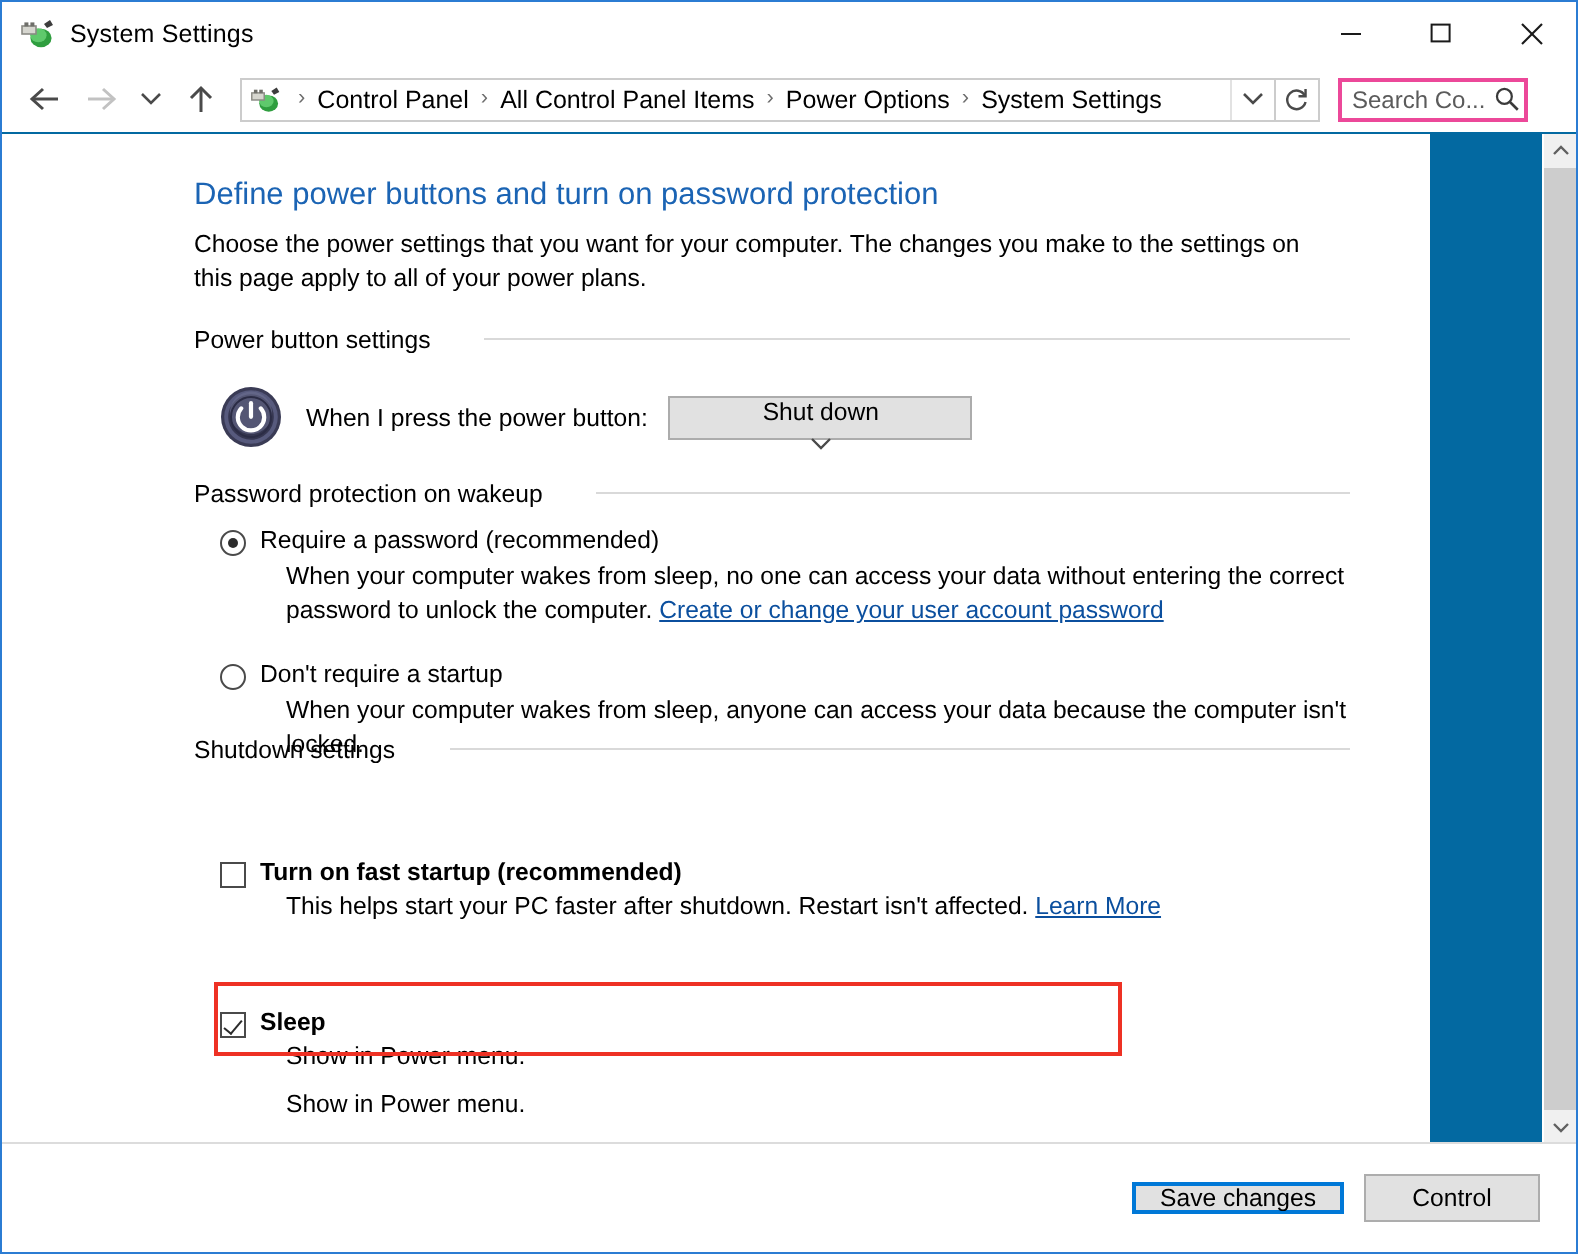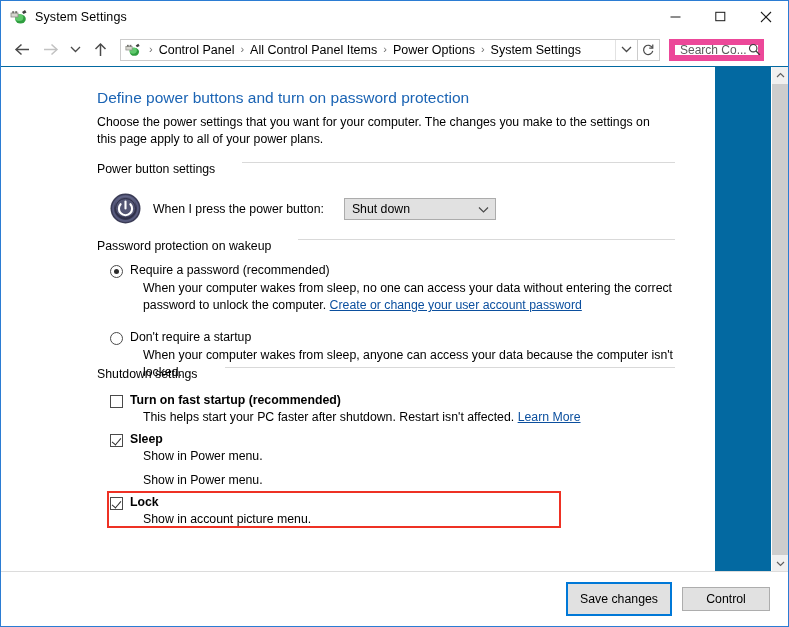--- a/index.html
+++ b/index.html
@@ -98,21 +98,21 @@
     width: 22px; height: 22px;
     border: 1px solid #cccccc;
     border-left: none;
     display: flex; align-items: center; justify-content: center;
     background: #ffffff;
     flex: 0 0 auto;
   }
   #searchbox {
     margin-left: 9px; margin-right: 24px;
     width: 95px; height: 22px;
-    border: 6px solid #ec4899;
+    border: 2px solid #ec4899;
     background: #ffffff;
     display: flex; align-items: center;
     flex: 0 0 auto;
   }
   #search-input {
     border: none; outline: none;
     background: transparent;
     font-family: "Liberation Sans", sans-serif;
     font-size: 12px; color: #555555;
     width: 68px; margin-left: 5px;
@@ -165,21 +165,21 @@
     font-size: 12.3px; color: #000000;
     line-height: 17px;
   }
 
   .group {
     position: absolute;
     left: 96px;
     width: 578px;
   }
   .group-header {
-    display: flex; align-items: flex-start;
+    display: flex; align-items: center;
     height: 15px;
     gap: 20px;
   }
   .group-label {
     font-size: 12.3px; color: #000000;
     white-space: nowrap;
     padding-right: 7px;
   }
   .group-rule {
     flex: 1 1 auto; height: 1px;
@@ -193,27 +193,28 @@
     display: flex; align-items: center;
     padding-left: 13px;
   }
   #power-icon { width: 31px; height: 31px; flex: 0 0 auto; }
   #power-label {
     margin-left: 12px;
     font-size: 12.3px; color: #000000;
     white-space: nowrap;
   }
   #power-select {
-    margin-left: 20px;
+    margin-left: 10px;
     width: 152px; height: 22px;
     border: 1px solid #acacac;
     background: #e1e1e1;
     display: flex; align-items: center;
     justify-content: space-between;
     padding: 0 6px 0 7px;
+    flex-direction: column;
   }
   #power-select-value {
     font-size: 12.3px; color: #000000;
     white-space: nowrap;
   }
 
   
   #grp-password { top: 172px; }
   .radio-block { padding-left: 13px; }
   .radio-line {
@@ -250,21 +251,21 @@
   }
   a.inline-link {
     color: #0b4f9e; text-decoration: underline;
     cursor: pointer;
   }
 
   
   #grp-shutdown { top: 300px; }
   #shutdown-items { padding-left: 13px; position: relative; }
   .check-line {
-    display: flex; align-items: flex-end;
+    display: flex; align-items: flex-end; margin-top: 36px;
   }
   .checkbox {
     width: 13px; height: 13px;
     border: 1px solid #4a4a4a;
     background: #ffffff;
     flex: 0 0 auto;
     margin-top: 2px;
     position: relative;
   }
   .checkbox.checked::after {
@@ -314,21 +315,21 @@
     background: #e1e1e1;
     border: 1px solid #adadad;
     display: flex; align-items: center; justify-content: center;
     padding: 0 12px;
     cursor: default;
   }
   #btn-save {
     min-width: 106px;
     border: 2px solid #0078d7;
     background: #e1e1e1;
-    height: 34px;
+    height: 16px;
   }
   #btn-cancel {
     min-width: 88px;
     margin-left: 10px; margin-right: 18px;
   }
 </style>
 </head>
 <body>
 
 <div id="window">

